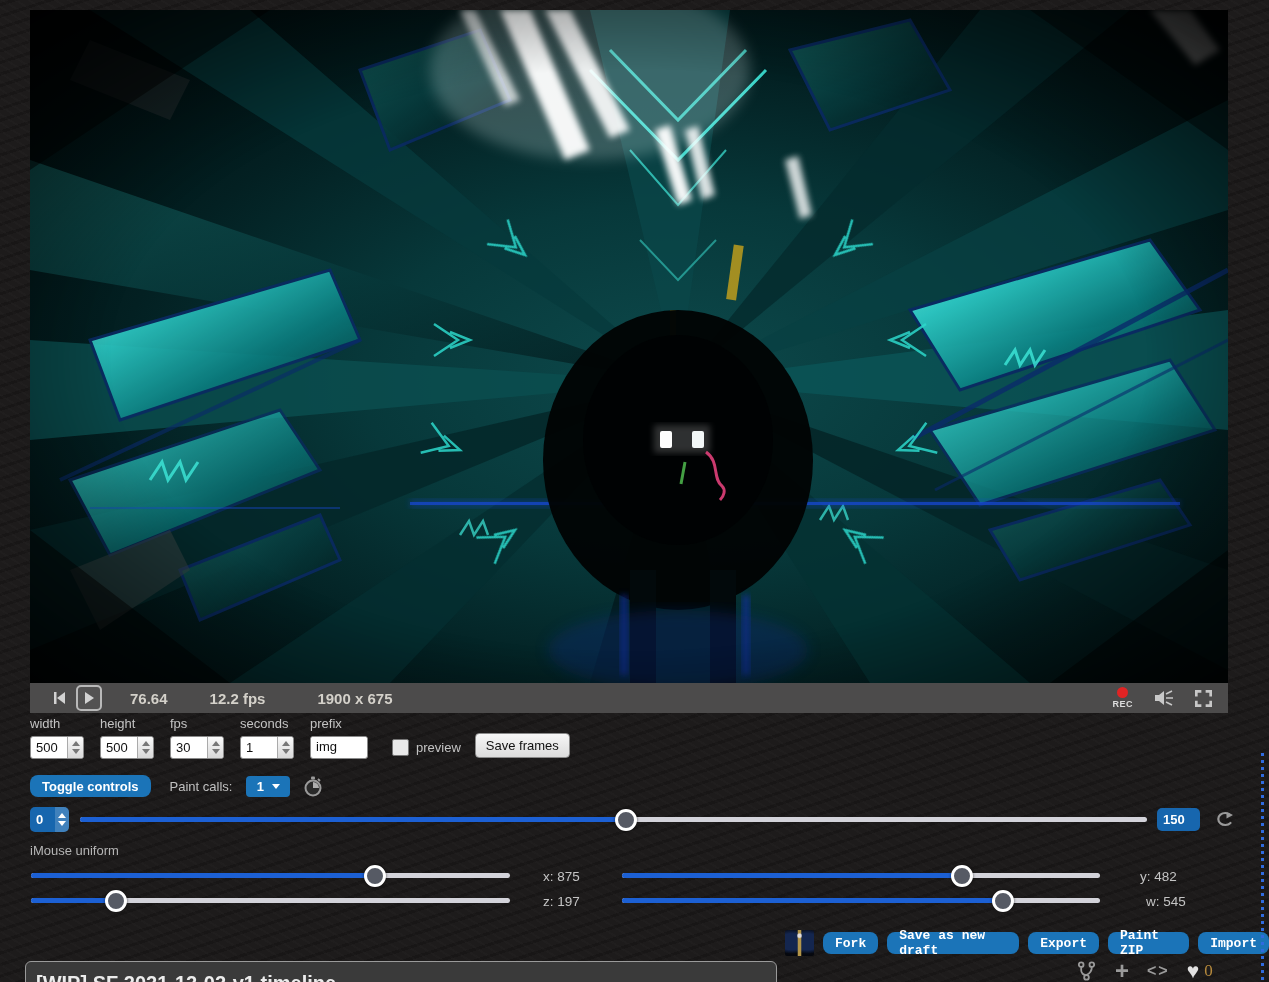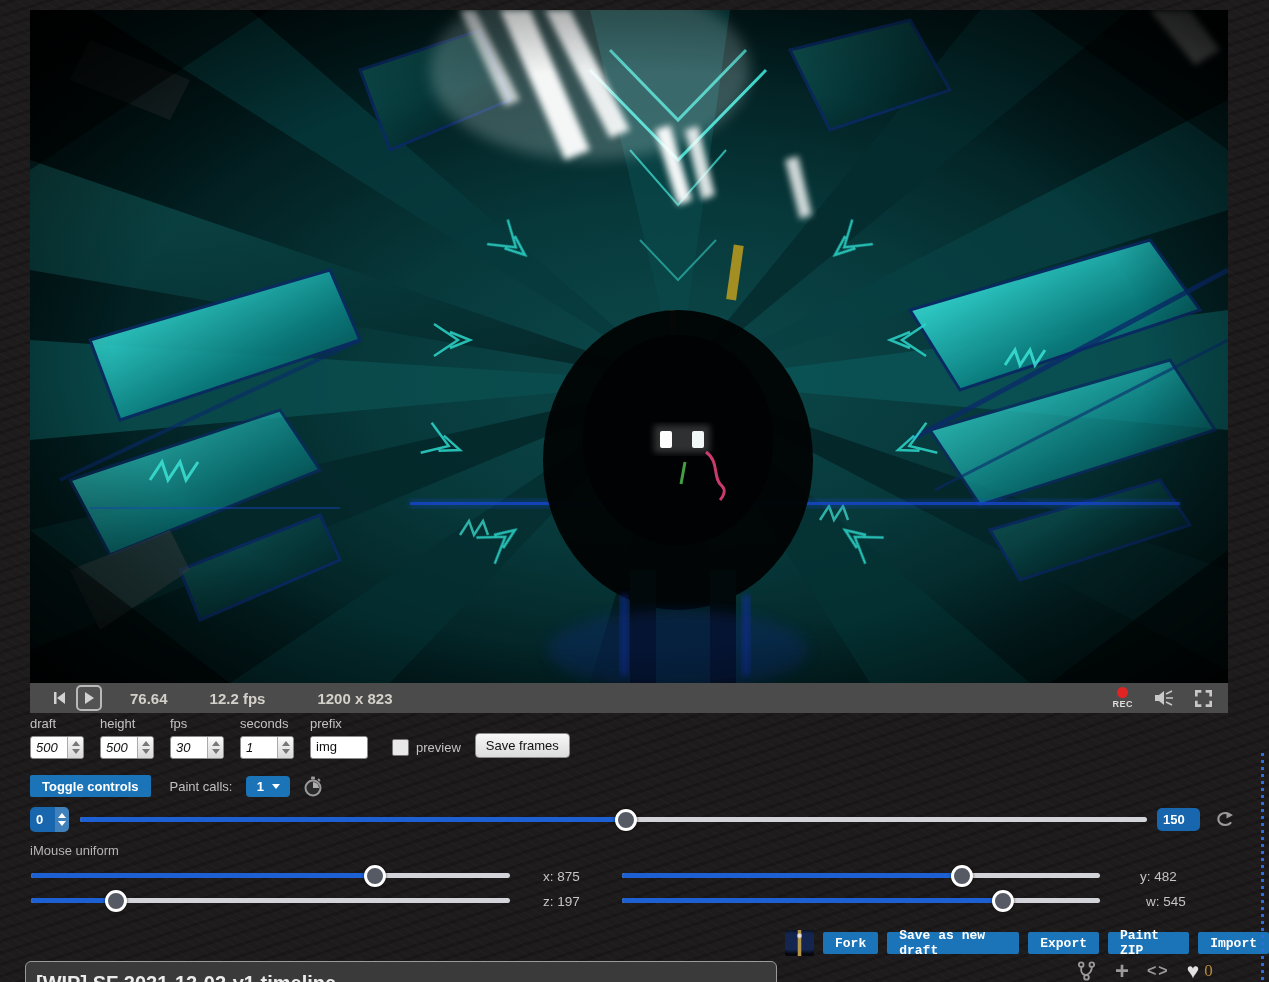--- a/index.html
+++ b/index.html
@@ -26,37 +26,37 @@
   .pb-right{margin-left:auto;display:flex;align-items:center;gap:20px;margin-right:16px;}
   .pb-rec{display:flex;flex-direction:column;align-items:center;line-height:1;cursor:pointer;}
   .pb-rec .dot{width:11px;height:11px;border-radius:50%;margin-bottom:2px;}
   .pb-rec .txt{font-size:9px;letter-spacing:0.5px;color:#ddd;}
 
   
   .capture-row{position:absolute;left:30px;top:716px;display:flex;align-items:flex-end;}
   .field{display:flex;flex-direction:column;margin-right:16px;}
   .field .lbl{font-size:13px;color:#c3c3c3;margin-bottom:5px;}
   .numwrap{display:flex;width:52px;height:21px;background:#fff;border:1px solid #8a8a8a;border-radius:3px;overflow:hidden;}
-  .numwrap input{border:0;outline:0;width:100%;min-width:0;font-size:13px;padding:0 2px 0 5px;color:#111;font-family:"Liberation Sans",sans-serif;background:transparent;font-style:italic;}
+  .numwrap input{border:0;outline:0;width:100%;min-width:0;font-size:13px;padding:0 2px 0 5px;color:#111;font-family:"Liberation Sans",sans-serif;background:transparent;}
   .spin{width:15px;flex:none;border-left:1px solid #aaa;background:linear-gradient(#fafafa,#d8d8d8);
     display:flex;flex-direction:column;align-items:center;justify-content:center;gap:3px;cursor:pointer;}
   .tri-up{width:0;height:0;border-left:4px solid transparent;border-right:4px solid transparent;border-bottom:5px solid #777;}
   .tri-dn{width:0;height:0;border-left:4px solid transparent;border-right:4px solid transparent;border-top:5px solid #777;}
   .textwrap{width:56px;height:21px;background:#fff;border:1px solid #8a8a8a;border-radius:3px;overflow:hidden;}
   .textwrap input{border:0;outline:0;width:100%;font-size:13px;padding:2px 2px 0 5px;color:#111;font-family:"Liberation Sans",sans-serif;}
   .cbgroup{display:flex;align-items:center;margin:0 14px 3px 8px;}
   .cb{width:15px;height:15px;background:#e9e9e9;border:1px solid #777;border-radius:2px;cursor:pointer;}
   .cbgroup .lbl{font-size:13px;color:#c3c3c3;margin-left:7px;}
   .savebtn{height:23px;padding:0 10px;border:1px solid #8a8a8a;border-radius:4px;
     background:linear-gradient(#f7f7f7,#dcdcdc);font-size:13px;color:#111;display:flex;align-items:center;cursor:pointer;margin-bottom:1px;
     font-family:"Liberation Sans",sans-serif;}
 
   
   .controls-row{position:absolute;left:30px;top:775px;display:flex;align-items:center;}
-  .bluebtn{height:22px;padding:0 12px;border-radius:2px;color:#fff;font-weight:bold;font-size:13px;
+  .bluebtn{height:22px;padding:0 12px;border-radius:8px;color:#fff;font-weight:bold;font-size:13px;
     display:flex;align-items:center;cursor:pointer;}
   .pc-lbl{font-size:13px;color:#c0c0c0;margin-left:19px;}
   .pc-select{margin-left:14px;width:44px;height:21px;border-radius:4px;color:#fff;font-weight:bold;font-size:13px;
     display:flex;align-items:center;justify-content:center;gap:8px;cursor:pointer;}
   .chev{width:0;height:0;border-left:4px solid transparent;border-right:4px solid transparent;border-top:5px solid #fff;margin-top:1px;}
   .stopwatch{margin-left:13px;cursor:pointer;display:flex;}
 
   
   .timeline-row{position:absolute;left:30px;top:806px;width:1200px;height:26px;}
   .bluenum{position:absolute;display:flex;overflow:hidden;border-radius:5px;color:#fff;font-weight:bold;font-size:13px;}
@@ -260,39 +260,39 @@
       <rect x="2" y="2" width="2.5" height="12" fill="#d2d2d2"></rect>
       <polygon points="13,2 13,14 5,8" fill="#d2d2d2"></polygon>
     </svg>
     <div class="pb-play">
       <svg width="10" height="12" viewBox="0 0 10 12">
         <polygon points="1,0 10,6 1,12" fill="#d2d2d2"></polygon>
       </svg>
     </div>
     <span class="pb-time">76.64</span>
     <span class="pb-fps">12.2 fps</span>
-    <span class="pb-res">1200 x 823</span>
+    <span class="pb-res">1900 x 675</span>
     <div class="pb-right">
       <div class="pb-rec">
         <span class="dot" style="background:#e02424"></span>
         <span class="txt">REC</span>
       </div>
       <svg width="22" height="18" viewBox="0 0 22 18">
         <polygon points="2,6 6,6 11,2 11,16 6,12 2,12" fill="#c8c8c8"></polygon>
         <path d="M13,5 L19,2 M13,9 L20,9 M13,13 L19,16" stroke="#c8c8c8" stroke-width="1.6" fill="none"></path>
       </svg>
       <svg width="17" height="17" viewBox="0 0 16 16">
         <path d="M1,6 V1 H6 M10,1 H15 V6 M15,10 V15 H10 M6,15 H1 V10" stroke="#c8c8c8" stroke-width="3" fill="none"></path>
       </svg>
     </div>
   </div>
 
   <div class="capture-row">
     <div class="field">
-      <span class="lbl">draft</span>
+      <span class="lbl">width</span>
       <div class="numwrap">
         <input value="500" style="">
         <div class="spin">
             <span class="tri-up"></span>
             <span class="tri-dn"></span>
           </div>
       </div>
     </div>
     <div class="field">
       <span class="lbl">height</span>

